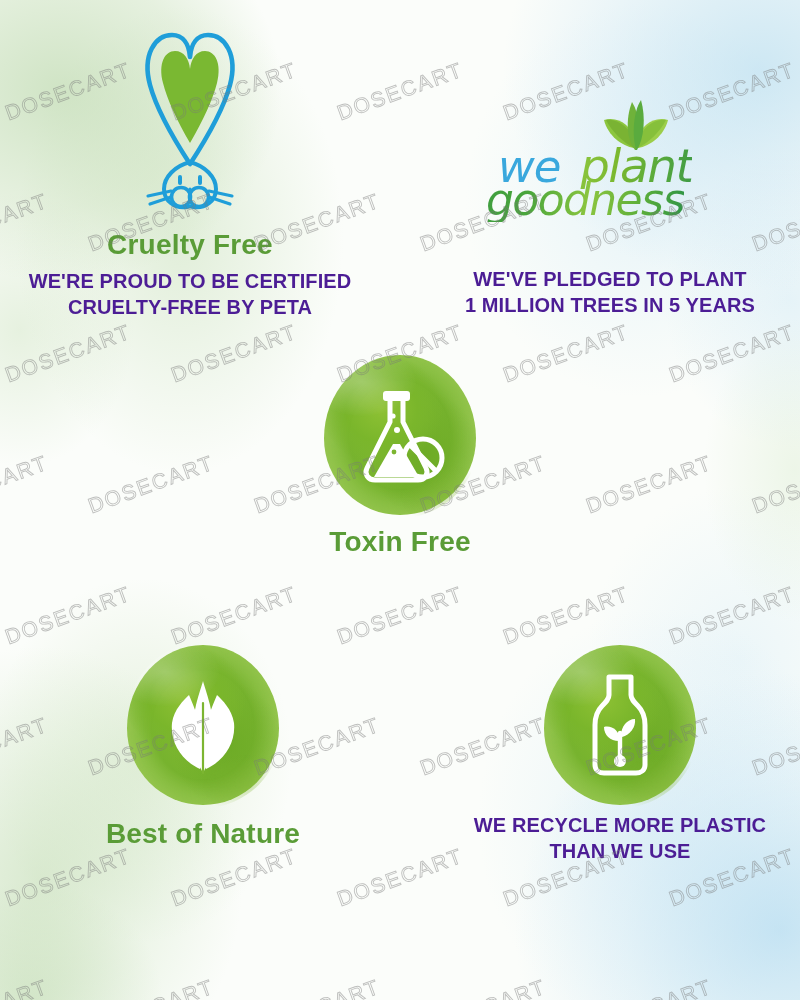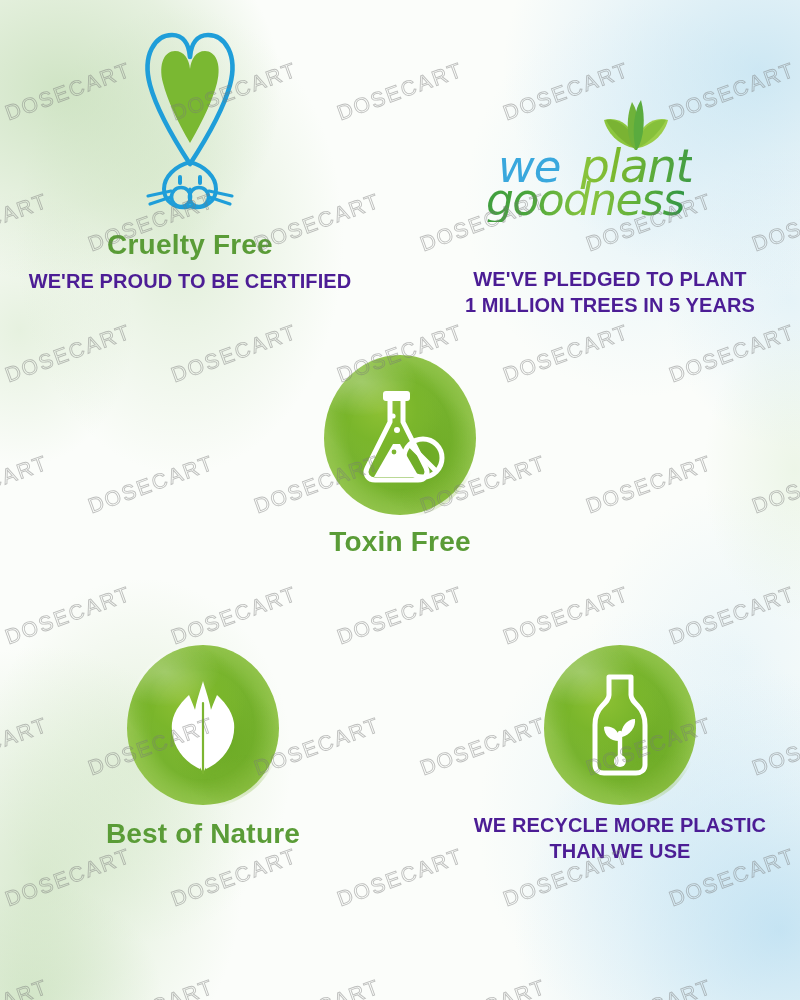--- a/index.html
+++ b/index.html
@@ -250,20 +250,21 @@
           <path d="M56 166 L33 171" stroke="#1f9ed9" stroke-width="3.2" stroke-linecap="round"></path>
           <path d="M56 172 L35 179" stroke="#1f9ed9" stroke-width="3.2" stroke-linecap="round"></path>
 
           <path d="M94 166 L117 171" stroke="#1f9ed9" stroke-width="3.2" stroke-linecap="round"></path>
           <path d="M94 172 L115 179" stroke="#1f9ed9" stroke-width="3.2" stroke-linecap="round"></path>
         </svg>
       </div>
       <h2 class="panel-title">Cruelty Free</h2>
       <div class="panel-sub">
         <div>WE'RE PROUD TO BE CERTIFIED</div>
+        <div>CRUELTY-FREE BY PETA</div>
       </div>
     </div>
 
     <div class="panel" id="panel-plant">
       <div id="plant-logo-wrap">
         <div id="plant-logo">
           <svg id="logo-sprout" viewBox="0 0 76 62" fill="none" aria-hidden="true">
 
             <path d="M36 50 C 24 48 10 38 6 22 C 20 18 33 27 37 42 Z" fill="#8cc63f"></path>
             <path d="M36 50 C 26 45 14 34 8 22 C 20 20 32 30 37 44 Z" fill="#7ab333"></path>

